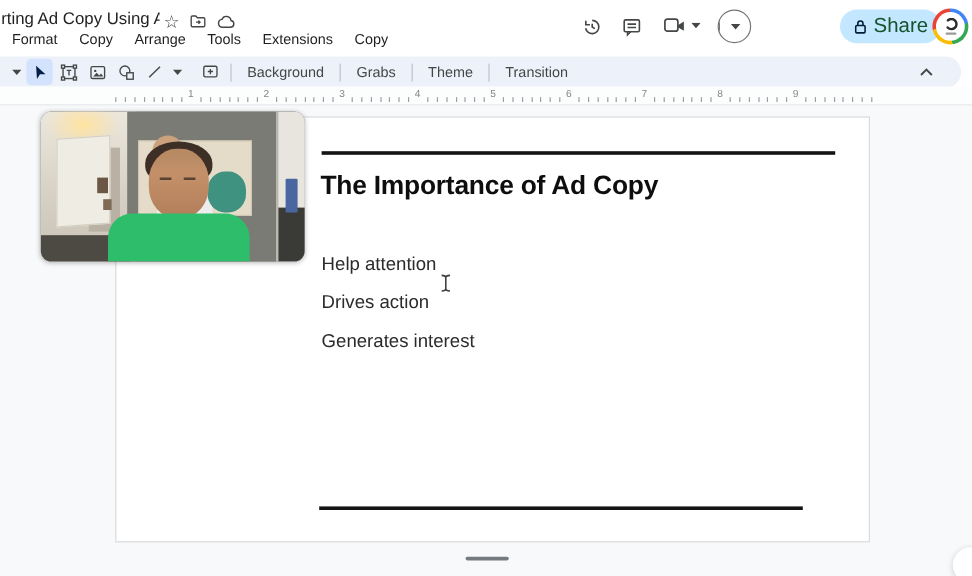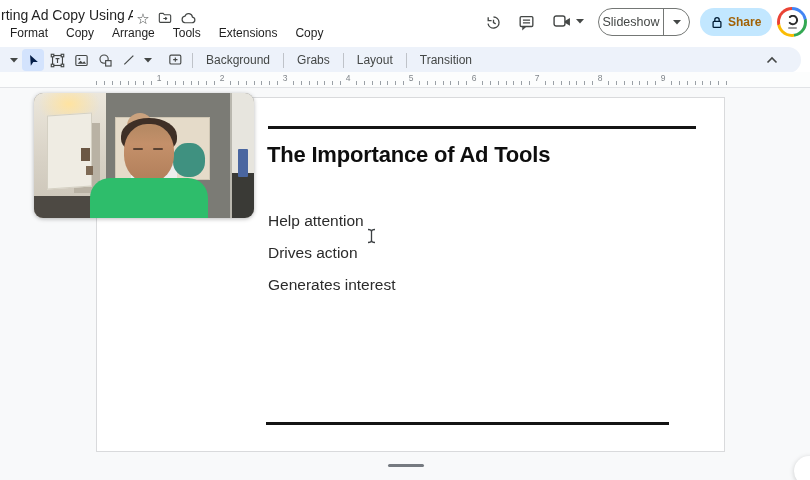--- a/index.html
+++ b/index.html
@@ -22,21 +22,21 @@
   
   .top-right{position:absolute;left:482px;top:0;width:328px;height:45px;}
   .tr-icon{position:absolute;top:13px;width:19px;height:19px;cursor:pointer;}
   .hist{left:2px;} .cmt{left:35px;}
   .camgrp{position:absolute;left:70px;top:13px;display:flex;align-items:center;gap:4px;cursor:pointer;}
   .caret{width:8px;height:5px;}
   .slideshow{position:absolute;left:116px;top:8px;height:28px;border:1px solid #747775;border-radius:15px;display:flex;align-items:stretch;background:#fff;box-sizing:border-box;overflow:hidden;}
   .ss-main{width:64px;display:flex;align-items:center;justify-content:center;font-size:12.5px;color:#444746;cursor:pointer;}
   .ss-drop{width:25px;border-left:1px solid #747775;display:flex;align-items:center;justify-content:center;cursor:pointer;}
   .share{position:absolute;left:218px;top:8px;height:28px;padding:0 11px;border-radius:15px;background:#c2e7ff;display:flex;align-items:center;gap:5px;cursor:pointer;}
-  .share span{font-size:12px;font-weight:700;color:#a16207;}
+  .share span{font-size:17px;font-weight:400;color:#14532d;}
   .avatar{position:absolute;left:295px;top:7px;width:30px;height:30px;border-radius:50%;
     background:conic-gradient(#4285f4 0 22%,#34a853 22% 48%,#fbbc04 48% 72%,#ea4335 72% 100%);
     display:flex;align-items:center;justify-content:center;cursor:pointer;}
   .avatar-inner{width:24px;height:24px;border-radius:50%;background:#fff;display:flex;flex-direction:column;align-items:center;justify-content:center;gap:1px;}
   .avatar-bar{width:9px;height:1.5px;background:#9a9a9a;border-radius:1px;}
   
   .toolbar{position:absolute;left:-14px;top:47px;width:815px;height:26px;background:#edf2fa;border-radius:13px;
     display:flex;align-items:center;padding-left:22px;box-sizing:border-box;}
   .tool{width:22px;height:22px;display:flex;align-items:center;justify-content:center;border-radius:4px;cursor:pointer;margin-right:2px;}
   .tool.active{background:#d3e3fd;}
@@ -132,21 +132,20 @@
     <span class="camgrp">
       <svg width="20" height="16" viewBox="0 0 24 18" fill="none" stroke="#444746" stroke-width="1.7">
         <rect x="2.5" y="3" width="13" height="12" rx="2.5"></rect>
         <path d="M15.5 9l6-3.6v9.2L15.5 11z" fill="#444746" stroke="none"></path>
       </svg>
       <svg class="caret" viewBox="0 0 8 5">
           <path d="M0 0l4 4.5L8 0z" fill="#444746"></path>
         </svg>
     </span>
     <div class="slideshow">
-      <span class="ss-main">Slideshow</span>
       <span class="ss-drop">
         <svg class="caret" viewBox="0 0 8 5">
             <path d="M0 0l4 4.5L8 0z" fill="#444746"></path>
           </svg>
       </span>
     </div>
     <div class="share">
       <svg width="12" height="13" viewBox="0 0 14 16" fill="none" stroke="#001d35" stroke-width="1.6">
         <rect x="2.2" y="6.5" width="9.6" height="7.5" rx="1.2"></rect>
         <path d="M4.3 6.5V4.6a2.7 2.7 0 0 1 5.4 0v1.9"></path>
@@ -212,21 +211,21 @@
     <svg width="17" height="17" viewBox="0 0 24 24" fill="none" stroke="#444746" stroke-width="1.6">
       <rect x="4" y="4.5" width="15.5" height="12.5" rx="1.8"></rect>
       <path d="M11.75 7.7v6.1M8.7 10.75h6.1"></path>
     </svg>
   </span>
   <span class="tsep"></span>
   <span class="tbtn">Background</span>
   <span class="tsep"></span>
   <span class="tbtn">Grabs</span>
   <span class="tsep"></span>
-  <span class="tbtn">Layout</span>
+  <span class="tbtn">Theme</span>
   <span class="tsep"></span>
   <span class="tbtn">Transition</span>
   <span class="collapse">
     <svg width="12" height="8" viewBox="0 0 12 8" fill="none" stroke="#444746" stroke-width="1.6">
       <path d="M1.5 6.5L6 2l4.5 4.5"></path>
     </svg>
   </span>
 </div>
 
 <div class="ruler">
@@ -310,21 +309,21 @@
     <span class="ruler-num" style="left: 474px;">6</span>
     <span class="ruler-num" style="left: 537px;">7</span>
     <span class="ruler-num" style="left: 600px;">8</span>
     <span class="ruler-num" style="left: 663px;">9</span>
   </div>
 
 <div class="canvas">
 
   <div class="slide">
     <div class="slide-topline"></div>
-    <div class="slide-title">The Importance of Ad Tools</div>
+    <div class="slide-title">The Importance of Ad Copy</div>
     <div class="bullets">
       <div class="bullet">Help attention</div>
       <div class="bullet">Drives action</div>
       <div class="bullet">Generates interest</div>
     </div>
     <div class="slide-bottomline"></div>
   </div>
 
   <div class="webcam">
     <div class="wc wc-left-room"></div>

